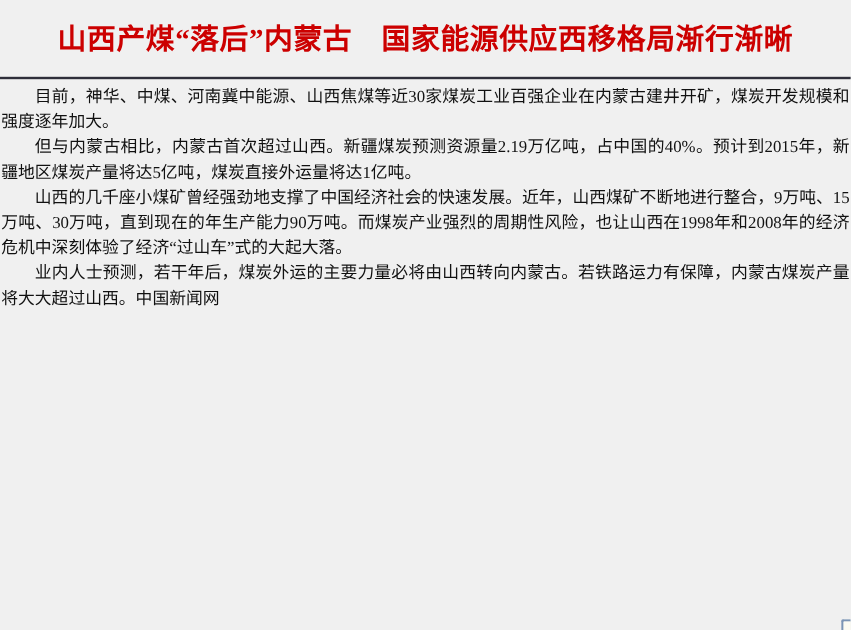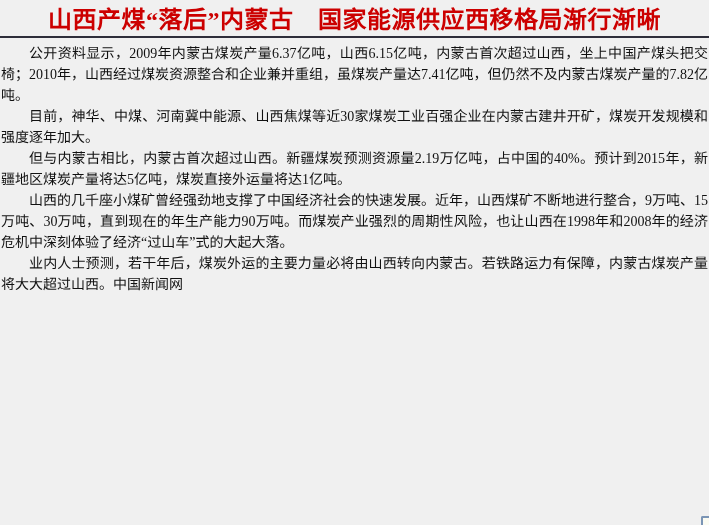--- a/index.html
+++ b/index.html
@@ -15,21 +15,21 @@
     font-family: "Liberation Serif", "DejaVu Serif", serif;
     color: #111111;
     position: relative;
   }
   .article-header {
     padding-top: 4px;
     border-bottom: 2px solid #2e2e3a;
     text-align: center;
   }
   .article-title {
-    margin: 2px;
+    margin: 16px;
     font-size: 24px;
     line-height: 28px;
     font-weight: bold;
     color: #cc0000;
     letter-spacing: 0.5px;
     white-space: nowrap;
   }
   .article-body {
     margin-top: 5px;
     padding: 0 1px;
@@ -56,20 +56,19 @@
   }
 </style>
 </head>
 <body>
 
 <header class="article-header">
   <h1 class="article-title">山西产煤“落后”内蒙古　国家能源供应西移格局渐行渐晰</h1>
 </header>
 
 <main class="article-body">
-  <p>公开资料显示，2009年内蒙古煤炭产量6.37亿吨，山西6.15亿吨，内蒙古首次超过山西，坐上中国产煤头把交椅；2010年，山西经过煤炭资源整合和企业兼并重组，虽煤炭产量达7.41亿吨，但仍然不及内蒙古煤炭产量的7.82亿吨。</p>
   <p>目前，神华、中煤、河南冀中能源、山西焦煤等近30家煤炭工业百强企业在内蒙古建井开矿，煤炭开发规模和强度逐年加大。</p>
   <p>但与内蒙古相比，内蒙古首次超过山西。新疆煤炭预测资源量2.19万亿吨，占中国的40%。预计到2015年，新疆地区煤炭产量将达5亿吨，煤炭直接外运量将达1亿吨。</p>
   <p>山西的几千座小煤矿曾经强劲地支撑了中国经济社会的快速发展。近年，山西煤矿不断地进行整合，9万吨、15万吨、30万吨，直到现在的年生产能力90万吨。而煤炭产业强烈的周期性风险，也让山西在1998年和2008年的经济危机中深刻体验了经济“过山车”式的大起大落。</p>
   <p>业内人士预测，若干年后，煤炭外运的主要力量必将由山西转向内蒙古。若铁路运力有保障，内蒙古煤炭产量将大大超过山西。中国新闻网</p>
 </main>
 
 <div class="popup-corner"></div>
 
 </body></html>

